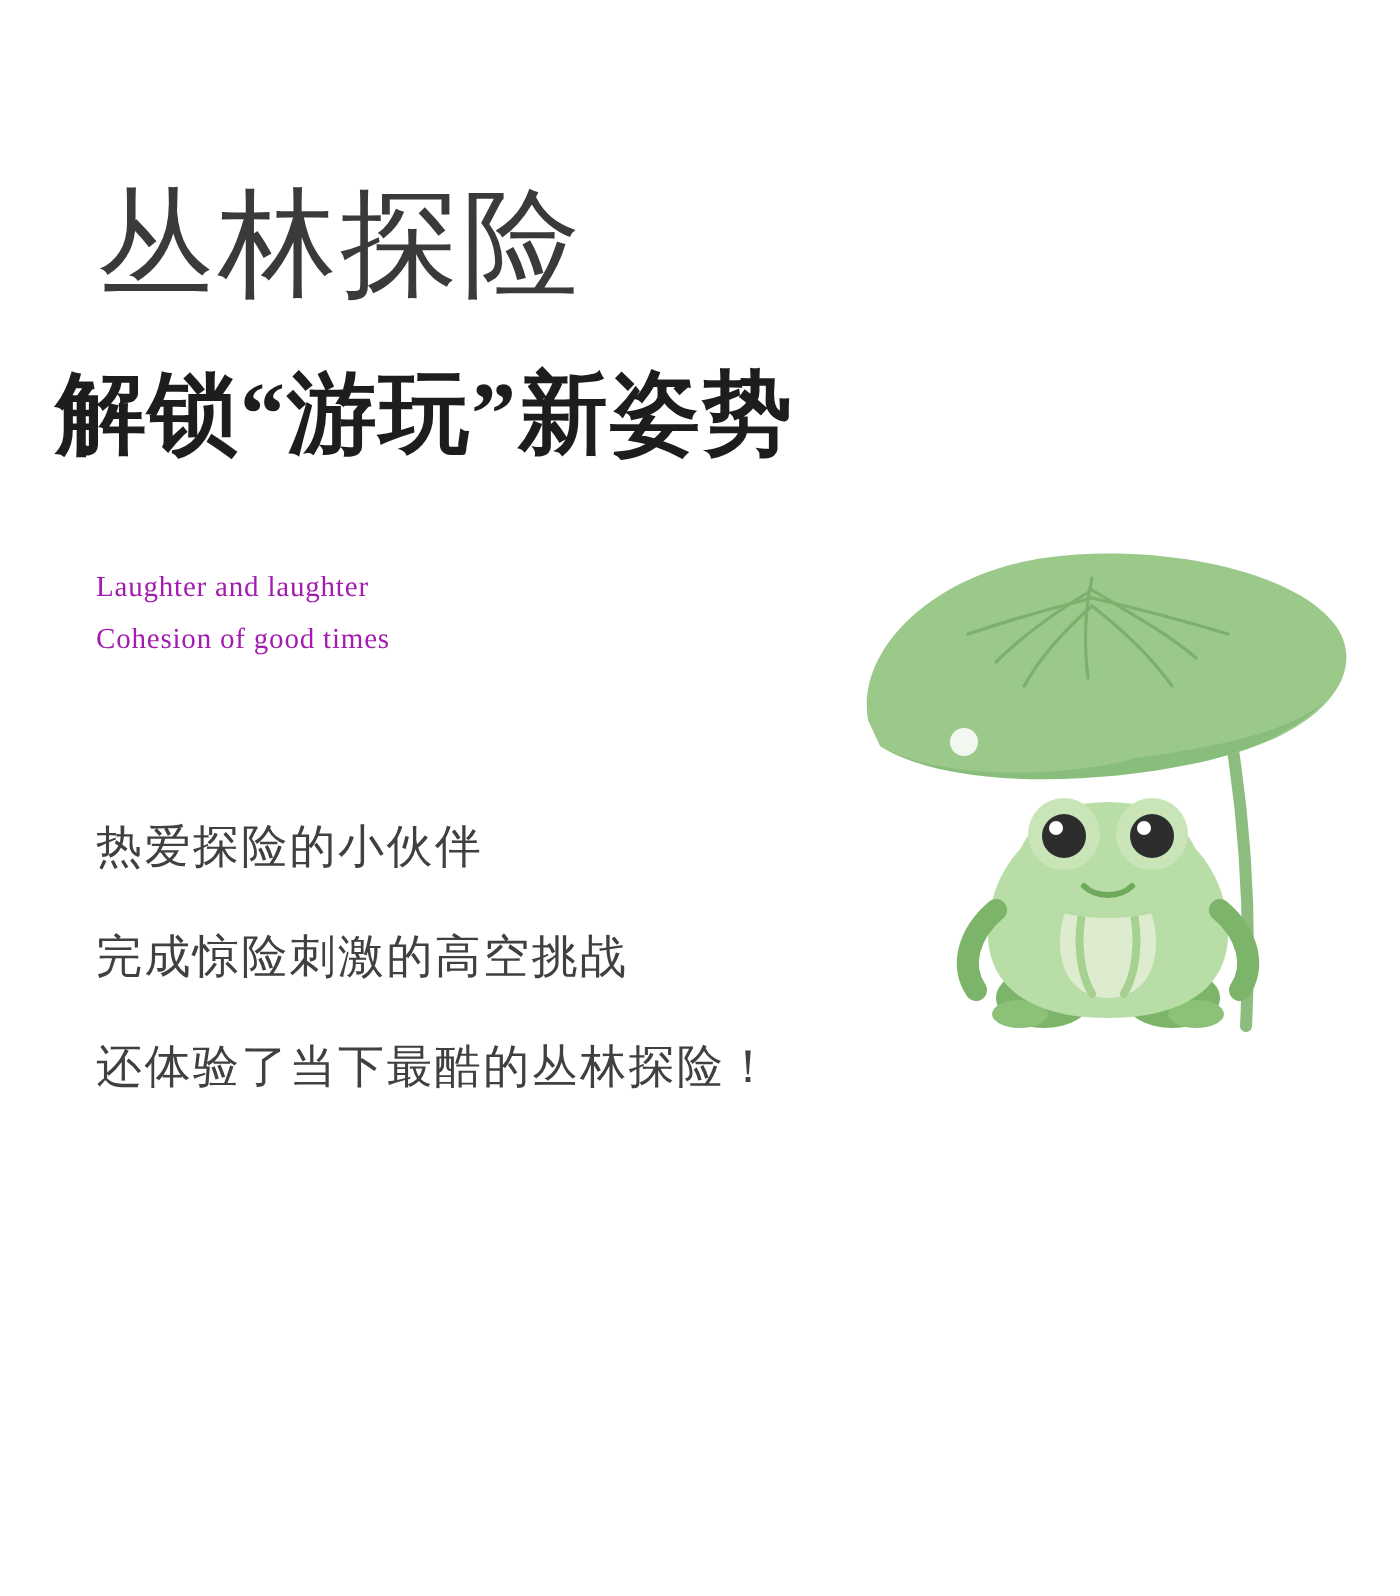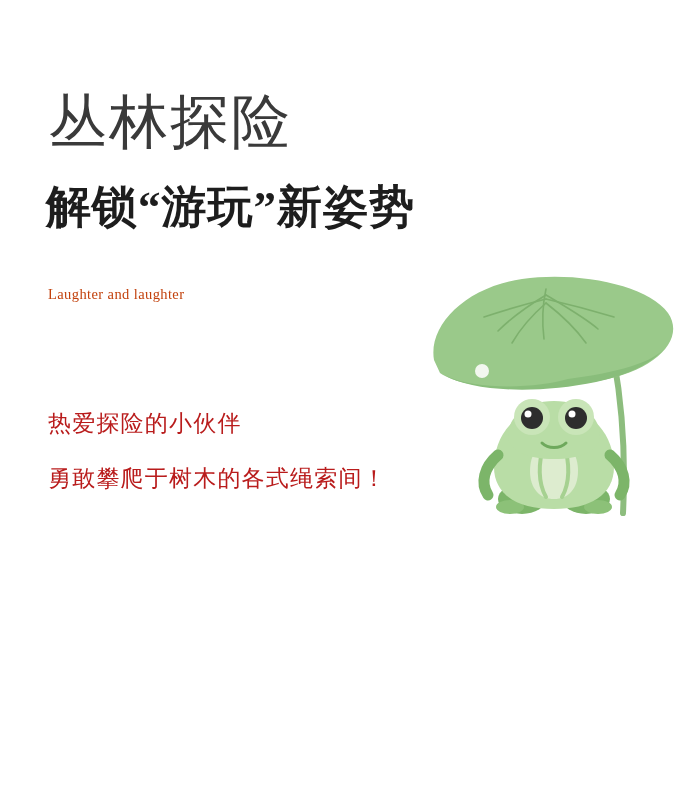--- a/index.html
+++ b/index.html
@@ -29,58 +29,58 @@
     font-family: "Liberation Serif", serif;
     font-size: 59px;
     line-height: 1.05;
     letter-spacing: 2px;
     color: #3a3a3a;
     font-weight: 400;
     white-space: nowrap;
   }
   .title-sub {
     position: absolute;
-    left: 46px;
+    left: 28px;
     top: 183px;
     font-family: "Liberation Serif", serif;
     font-size: 45px;
     line-height: 1.1;
     letter-spacing: 1px;
     color: #1d1d1d;
     font-weight: 700;
     white-space: nowrap;
   }
 
   
   .eng-block {
     position: absolute;
     left: 48px;
     top: 281px;
     font-family: "Liberation Serif", serif;
     font-size: 14.5px;
     line-height: 26px;
-    color: #c2410c;
+    color: #a21caf;
     letter-spacing: 0.4px;
   }
   .eng-block div {
     white-space: nowrap;
   }
 
   
   .body-block {
     position: absolute;
     left: 48px;
     top: 396px;
     width: 430px;
   }
   .body-line {
     font-family: "Liberation Serif", serif;
     font-size: 23px;
     line-height: 55px;
-    color: #b91c1c;
+    color: #404040;
     letter-spacing: 1.2px;
     white-space: nowrap;
   }
 
   
   .illustration {
     position: absolute;
     left: 418px;
     top: 255px;
     width: 272px;
@@ -91,25 +91,27 @@
 <body>
 
 <div class="page">
 
   <div class="title-main">丛林探险</div>
 
   <div class="title-sub">解锁“游玩”新姿势</div>
 
   <div class="eng-block">
     <div>Laughter and laughter</div>
+    <div>Cohesion of good times</div>
   </div>
 
   <div class="body-block">
     <div class="body-line">热爱探险的小伙伴</div>
-    <div class="body-line">勇敢攀爬于树木的各式绳索间！</div>
+    <div class="body-line">完成惊险刺激的高空挑战</div>
+    <div class="body-line">还体验了当下最酷的丛林探险！</div>
   </div>
 
   <div class="illustration">
     <svg width="272" height="290" viewBox="0 0 272 290" xmlns="http://www.w3.org/2000/svg">
 
       <g>
         <path d="M196 105 C 204 150, 208 200, 205 258" fill="none" stroke="#8dbd7e" stroke-width="6" stroke-linecap="round"></path>
       </g>
 
       <g>

